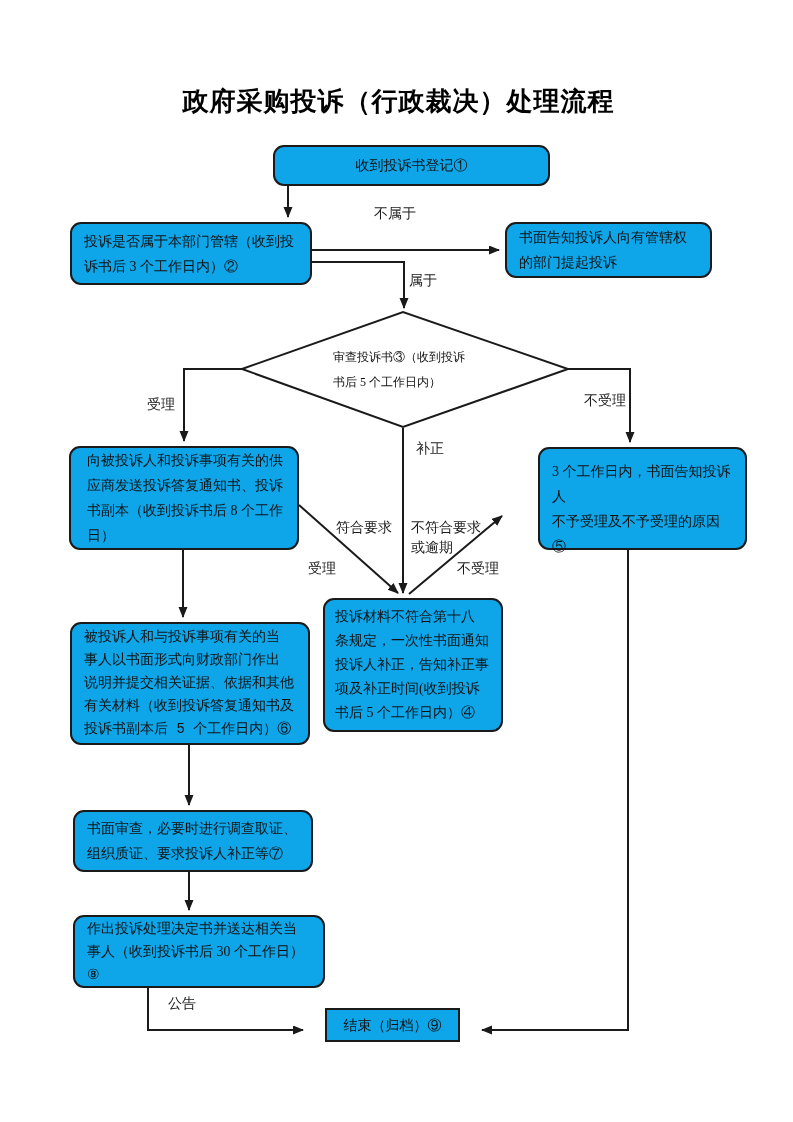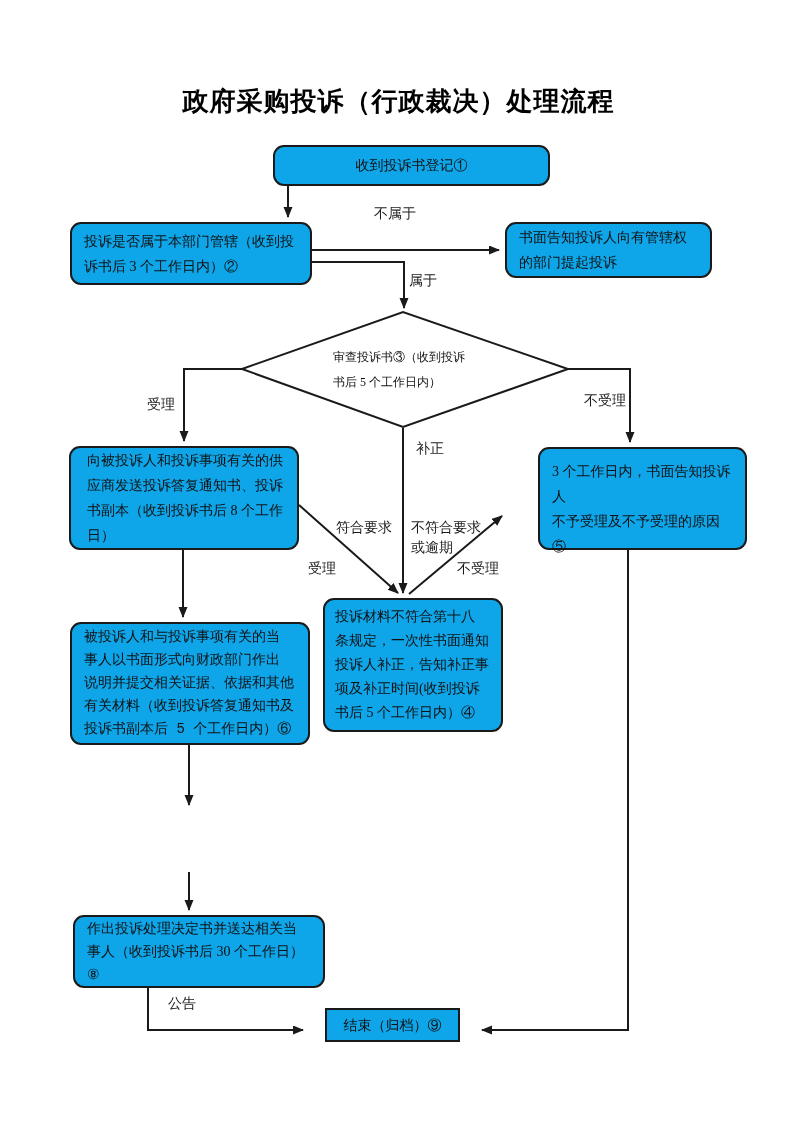--- a/index.html
+++ b/index.html
@@ -83,20 +83,22 @@
 投诉人补正，告知补正事
 项及补正时间(收到投诉
 书后 5 个工作日内）④</div>
 
   <div class="node" style="left:70px;top:622px;width:240px;height:123px;line-height:23px;font-family:Liberation Mono, monospace;">被投诉人和与投诉事项有关的当
 事人以书面形式向财政部门作出
 说明并提交相关证据、依据和其他
 有关材料（收到投诉答复通知书及
 投诉书副本后 5 个工作日内）⑥</div>
 
+  <div class="node" style="left:73px;top:810px;width:240px;height:62px;">书面审查，必要时进行调查取证、
+组织质证、要求投诉人补正等⑦</div>
 
   <div class="node" style="left:73px;top:915px;width:252px;height:73px;line-height:23px;">作出投诉处理决定书并送达相关当
 事人（收到投诉书后 30 个工作日）
 ⑧</div>
 
   <div class="node center-text" style="left:325px;top:1008px;width:135px;height:34px;border-radius:0;">结束（归档）⑨</div>
 
   <div class="freetext" style="left:374px;top:204px;">不属于</div>
 
   <div class="freetext" style="left:409px;top:271px;">属于</div>

